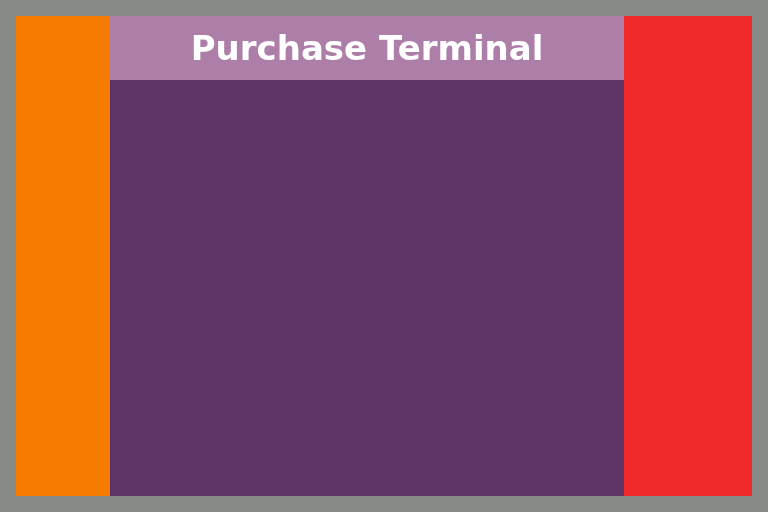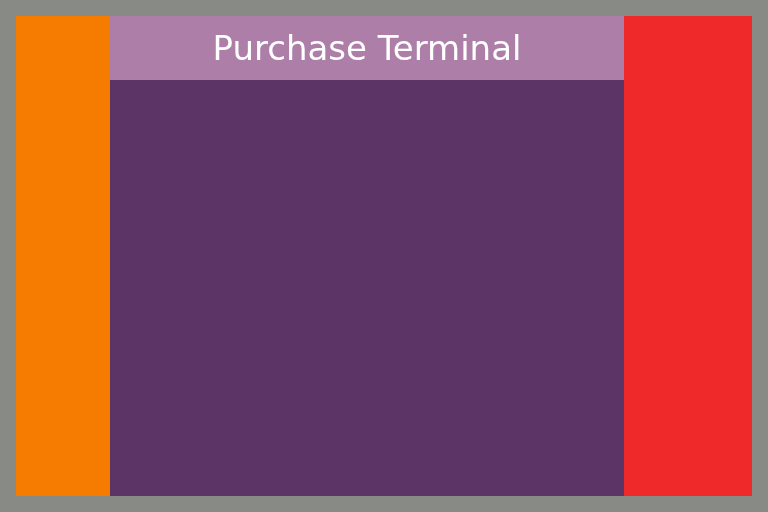--- a/index.html
+++ b/index.html
@@ -48,21 +48,21 @@
     height: 64px;
     background: #ad7fa8;
     display: flex;
     align-items: center;
     justify-content: center;
   }
 
   .window-title {
     color: #ffffff;
     font-size: 34px;
-    font-weight: 400;
+    font-weight: 700;
     line-height: 1;
     letter-spacing: 0px;
     white-space: nowrap;
     font-family: "DejaVu Sans", sans-serif;
   }
 
   .window-body {
     flex: 1 1 auto;
     background: #5c3566;
   }

